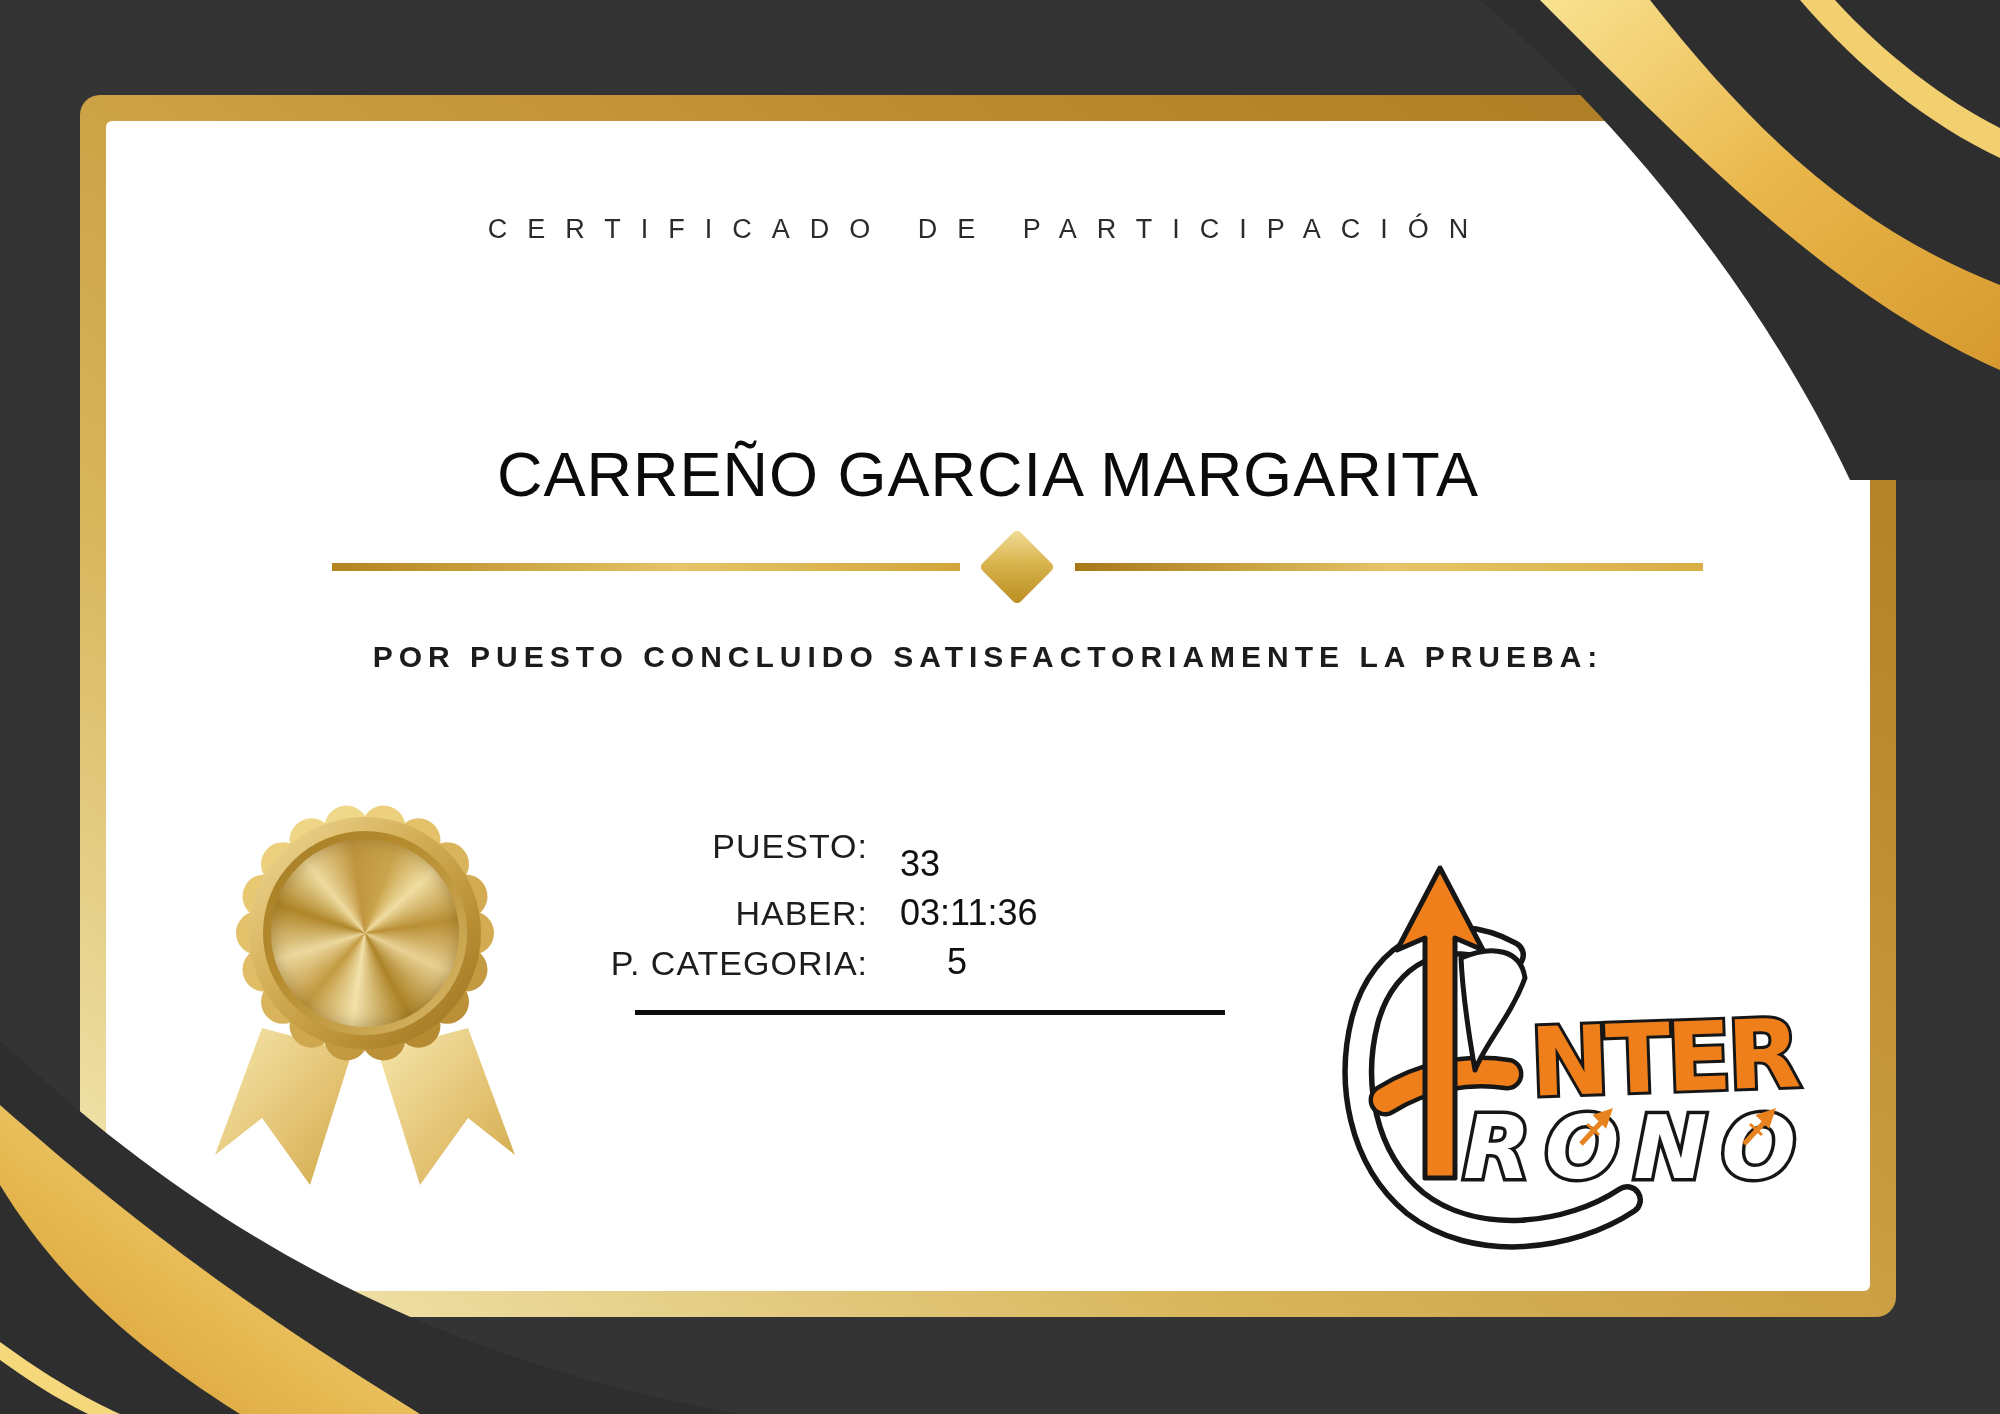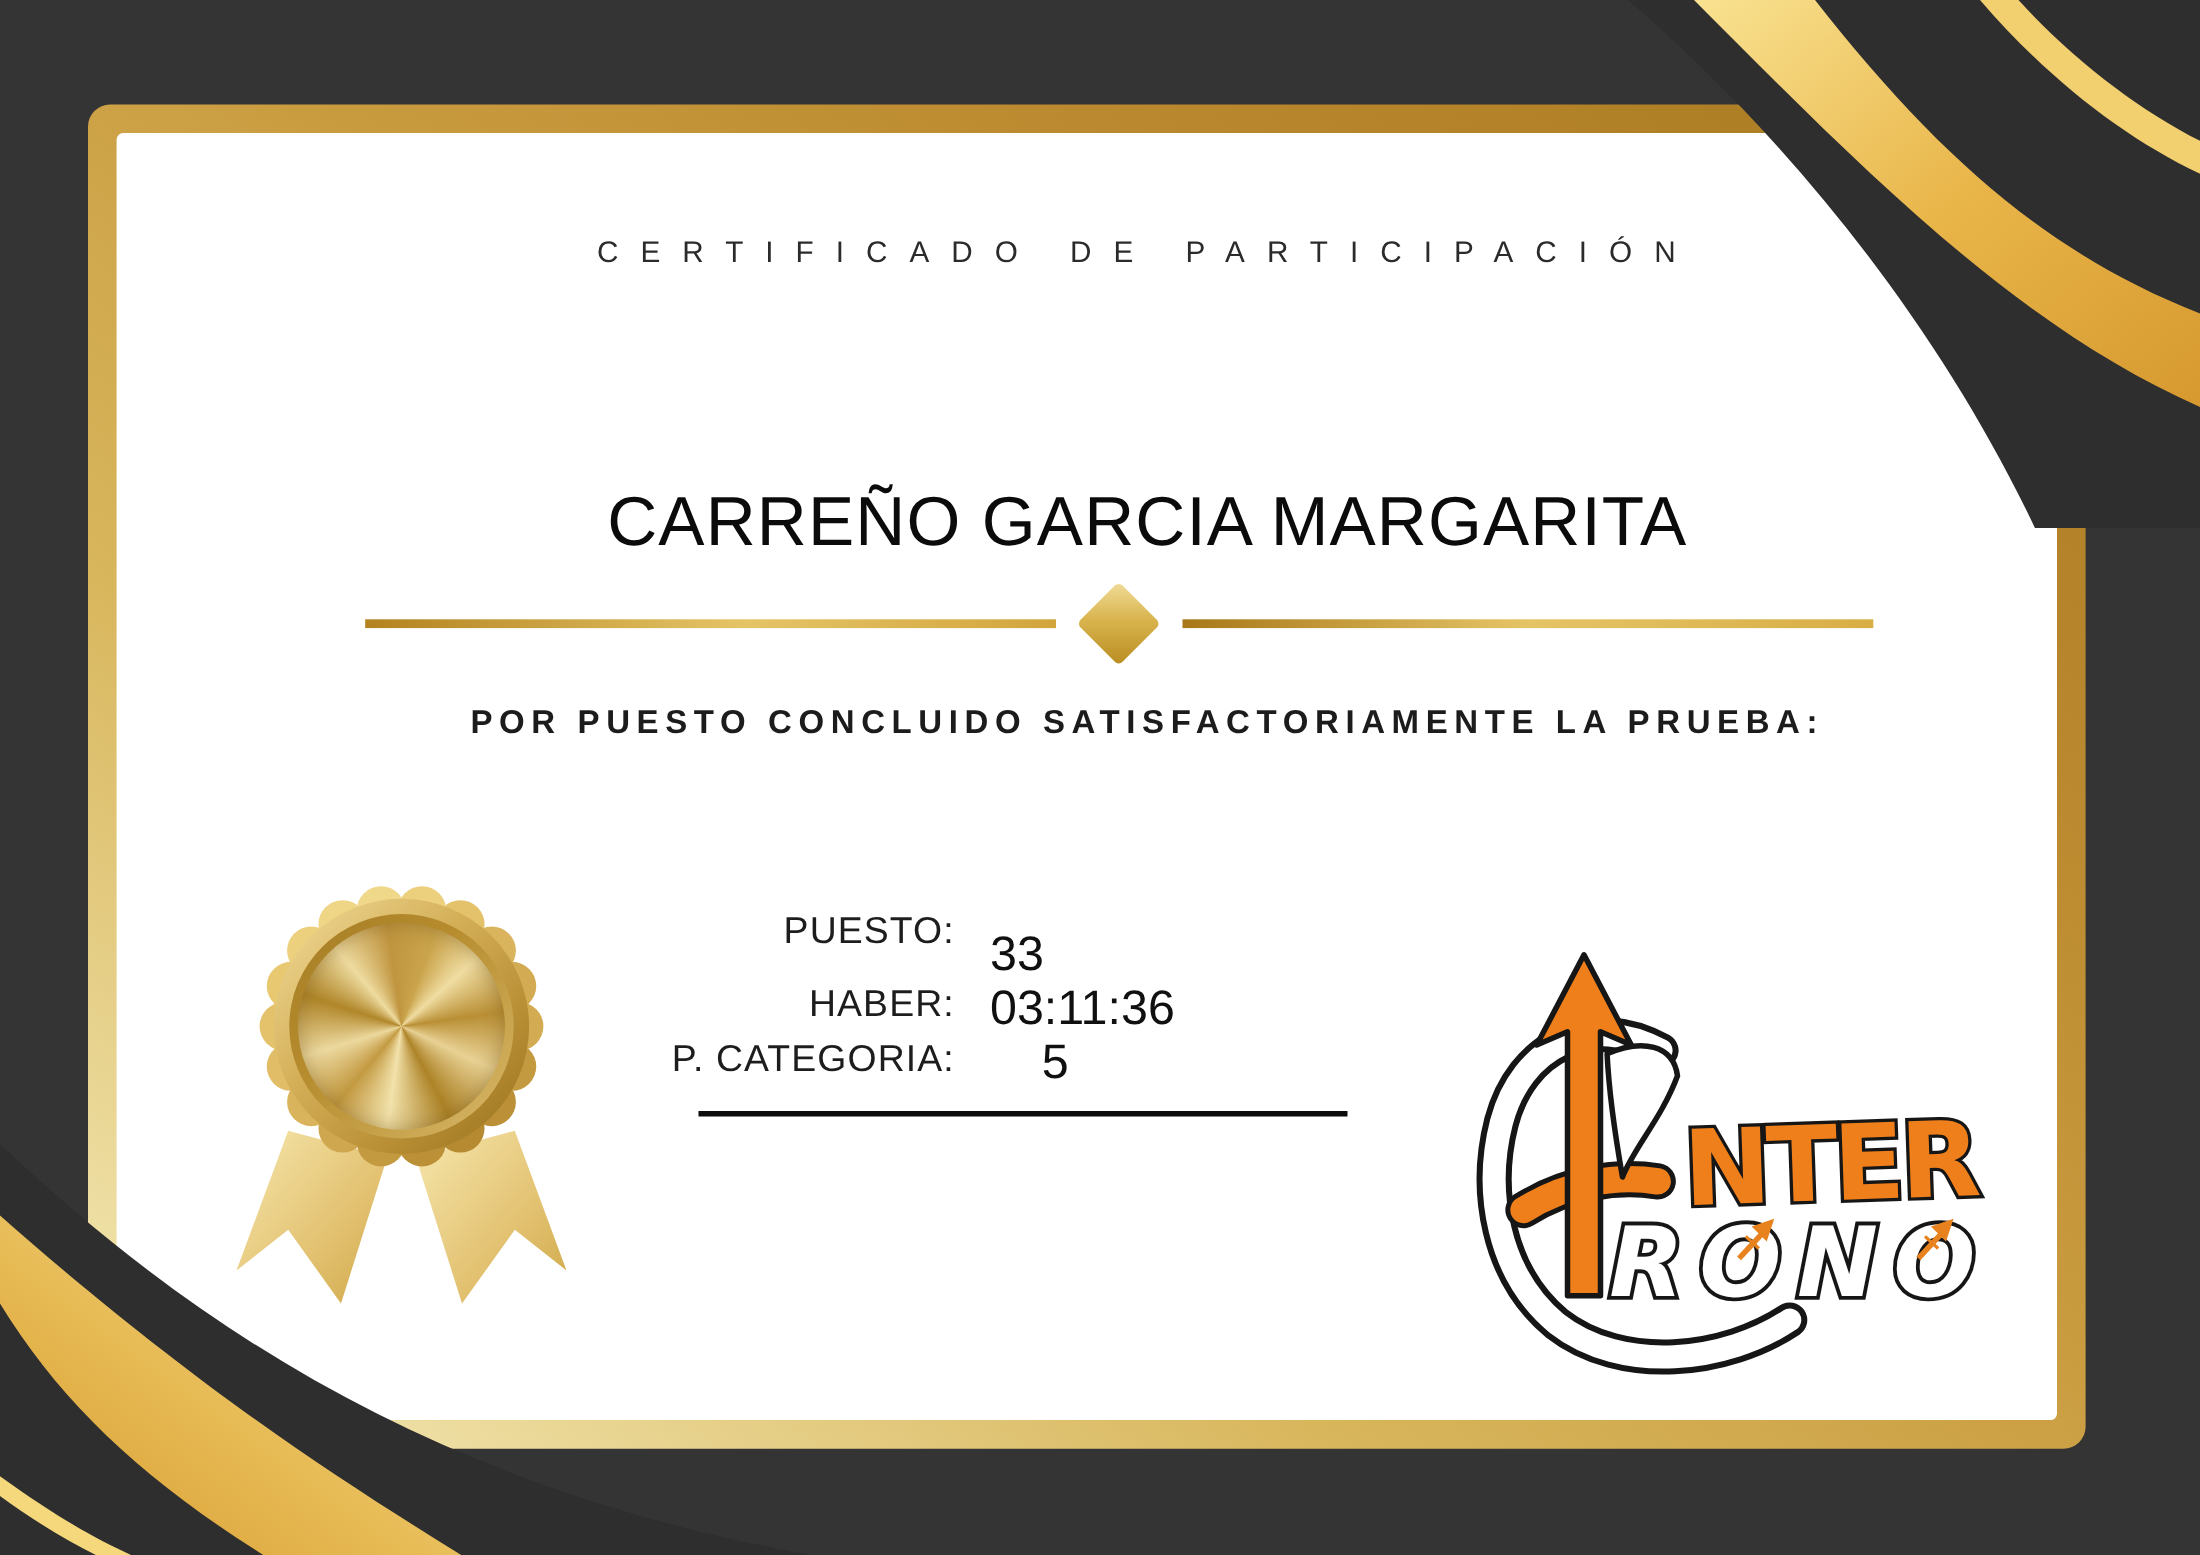--- a/index.html
+++ b/index.html
@@ -9,36 +9,36 @@
   
   .frame{position:absolute;left:80px;top:95px;width:1816px;height:1222px;border-radius:20px;
          background:linear-gradient(215deg,#a87a22 0%,#b8862c 22%,#c99b3f 45%,#d8b65c 68%,#eedfa4 92%,#f2e7b0 100%);
          z-index:1;}
   .frame-inner{position:absolute;inset:26px;background:#ffffff;border-radius:6px;}
 
   
   .swoosh{position:absolute;left:0;top:0;z-index:6;pointer-events:none;}
 
   
-  .ctext{position:absolute;left:1043px;transform:translateX(-50%);white-space:nowrap;z-index:4;text-align:right;}
+  .ctext{position:absolute;left:988px;transform:translateX(-50%);white-space:nowrap;z-index:4;text-align:right;}
   .title{top:214px;font-size:27px;letter-spacing:20px;color:#2b2b2b;font-weight:400;}
   .name{top:438px;font-size:63px;font-weight:400;color:#0b0b0b;letter-spacing:1px;}
   .subtitle{top:640px;font-size:30px;font-weight:700;letter-spacing:6px;color:#1c1c1c;}
 
   
   .divider-line{position:absolute;height:8px;top:563px;z-index:4;}
   .divider-left{left:332px;width:628px;background:linear-gradient(90deg,#b3831f,#e5c467 55%,#d2a53c);}
   .divider-right{left:1075px;width:628px;background:linear-gradient(90deg,#a87818,#e5c467 50%,#d8ae45);}
   .divider-diamond{position:absolute;left:990px;top:540px;width:54px;height:54px;z-index:4;
          background:linear-gradient(135deg,#f1dd9a 0%,#d9b44e 45%,#b98c20 100%);
          transform:rotate(45deg);border-radius:5px;}
 
   
   .stat-label{position:absolute;font-size:34px;letter-spacing:1px;color:#1d1d1d;white-space:nowrap;z-index:4;}
-  .stat-value{position:absolute;font-size:44px;color:#101010;white-space:nowrap;z-index:4;}
+  .stat-value{position:absolute;font-size:36px;color:#101010;white-space:nowrap;z-index:4;}
   .stats-underline{position:absolute;left:635px;top:1010px;width:590px;height:5px;background:#0d0d0d;z-index:4;}
 
   
   .medal{position:absolute;z-index:3;}
   .medal-bumps{position:absolute;left:343px;top:911px;width:44px;height:44px;border-radius:50%;background:#caa149;
     box-shadow:
       107px 0 0 0 #d3ab52, 100.5px 36.6px 0 0 #c49a40, 82px 68.8px 0 0 #bb9036,
       53.5px 92.7px 0 0 #b68a30, 18.6px 105.4px 0 0 #bb9036, -18.6px 105.4px 0 0 #c49a40,
       -53.5px 92.7px 0 0 #cfa74e, -82px 68.8px 0 0 #d9b45c, -100.5px 36.6px 0 0 #e0bd66,
       -107px 0 0 0 #e4c26c, -100.5px -36.6px 0 0 #e8c972, -82px -68.8px 0 0 #ecd07e,

